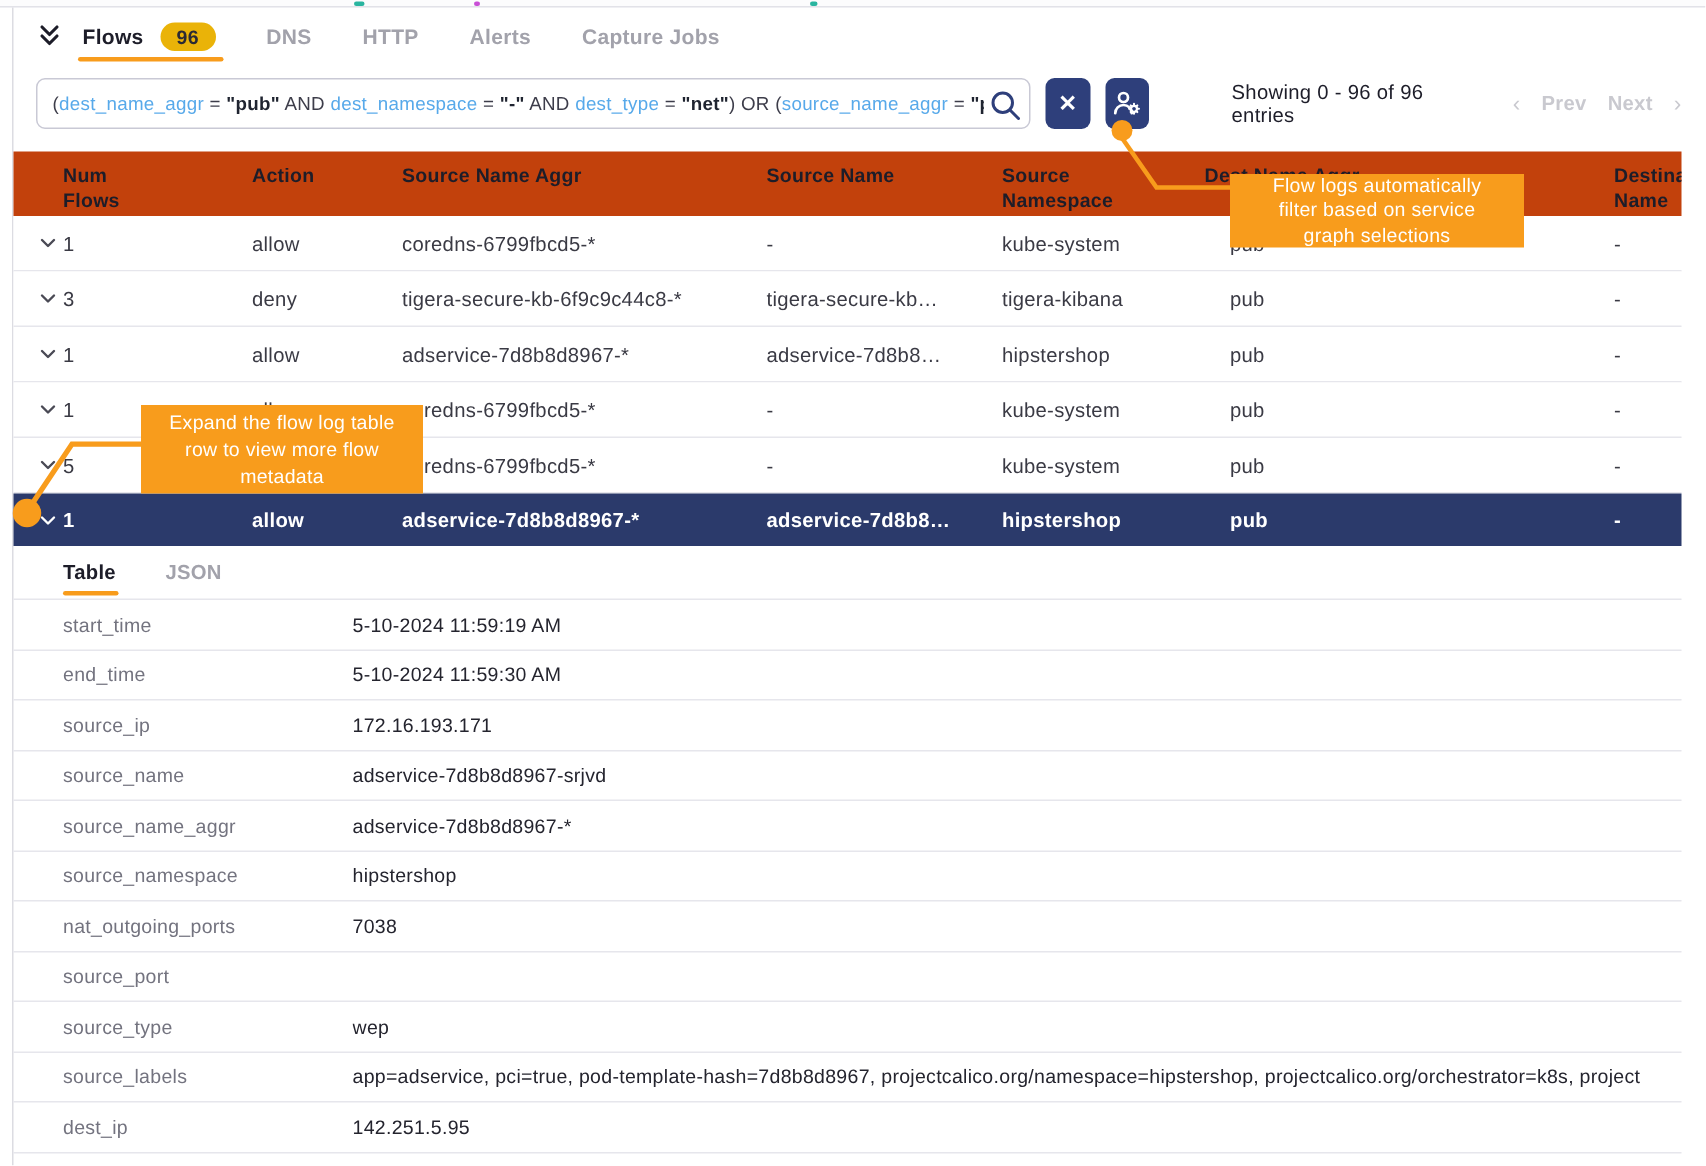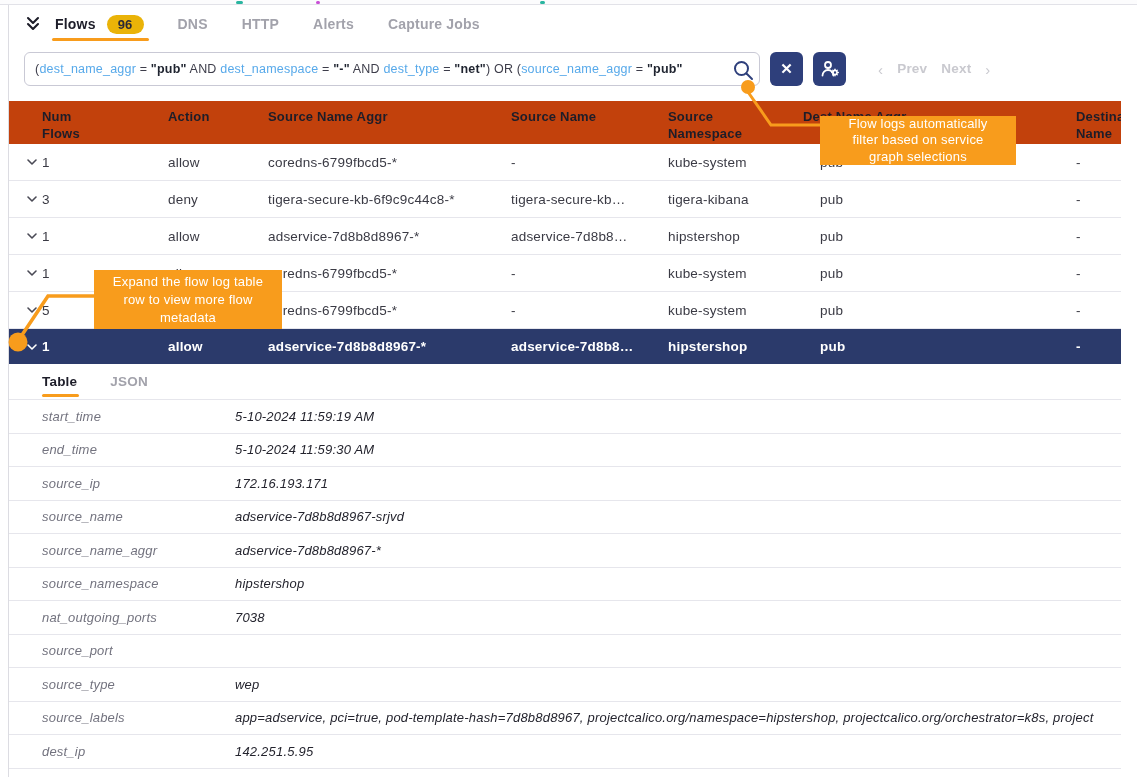--- a/index.html
+++ b/index.html
@@ -54,21 +54,21 @@
   .trow .c-destaggr { padding-left:17px; }
   .trow.selected { background:#2b3a6b; color:#fff; font-weight:bold; height:35px; border-bottom:none; }
   .trow.selected .exp { color:#fff; }
 
   
   .dtabs { display:flex; align-items:center; height:36px; padding-left:33px; border-bottom:1px solid #e6e6ec; gap:33px;text-align:right; }
   .dtab { font-size:13.5px; font-weight:bold; color:#a2a2ab; position:relative; height:36px; display:flex; align-items:center; cursor:pointer; }
   .dtab.active { color:#1d1d29; }
   .dtab.active:after { content:""; position:absolute; left:0; right:-2px; bottom:3px; height:3px; background:#F89C1C; border-radius:2px; }
   .drow { display:grid; grid-template-columns:193px 1fr; align-items:center; height:33.5px;
-          padding-left:33px; border-bottom:1px solid #e6e6ec; font-size:13px;font-style:italic; }
+          padding-left:33px; border-bottom:1px solid #e6e6ec; font-size:13px; }
   .drow .k { color:#73737f; }
   .drow .v { color:#24242e; white-space:nowrap; overflow:hidden; }
 
   
   .overlay { position:absolute; left:0; top:0; width:1137px; height:777px; pointer-events:none; z-index:40; }
   .tooltip { position:absolute; background:#F89C1C; color:#fff; font-size:13px; text-align:center;
              white-space:pre-line; z-index:45; display:flex; align-items:center; justify-content:center; }
   .tooltip.t1 { left:820px; top:116px; width:196px; height:49px; line-height:16.5px; }
   .tooltip.t2 { left:94px; top:270px; width:188px; height:59px; line-height:18px; }
 </style>
@@ -129,20 +129,21 @@
               <line x1="15" y1="15.8" x2="15" y2="16.8"></line>
             <line x1="11.7" y1="13.5" x2="12.7" y2="13.5"></line>
               <line x1="17.3" y1="13.5" x2="18.3" y2="13.5"></line>
             <line x1="12.8" y1="11.3" x2="13.5" y2="12"></line>
               <line x1="16.5" y1="15" x2="17.2" y2="15.7"></line>
             <line x1="17.2" y1="11.3" x2="16.5" y2="12"></line>
               <line x1="13.5" y1="15" x2="12.8" y2="15.7"></line>
           </g>
         </svg>
       </button>
+      <div class="showing">Showing 0 - 96 of 96 entries</div>
       <div class="pager">
         <span class="ar">‹</span>
         <span>Prev</span>
         <span>Next</span>
         <span class="ar">›</span>
       </div>
     </div>
 
     <div style="height:5px"></div>
     <div class="grid thead" id="thead">

